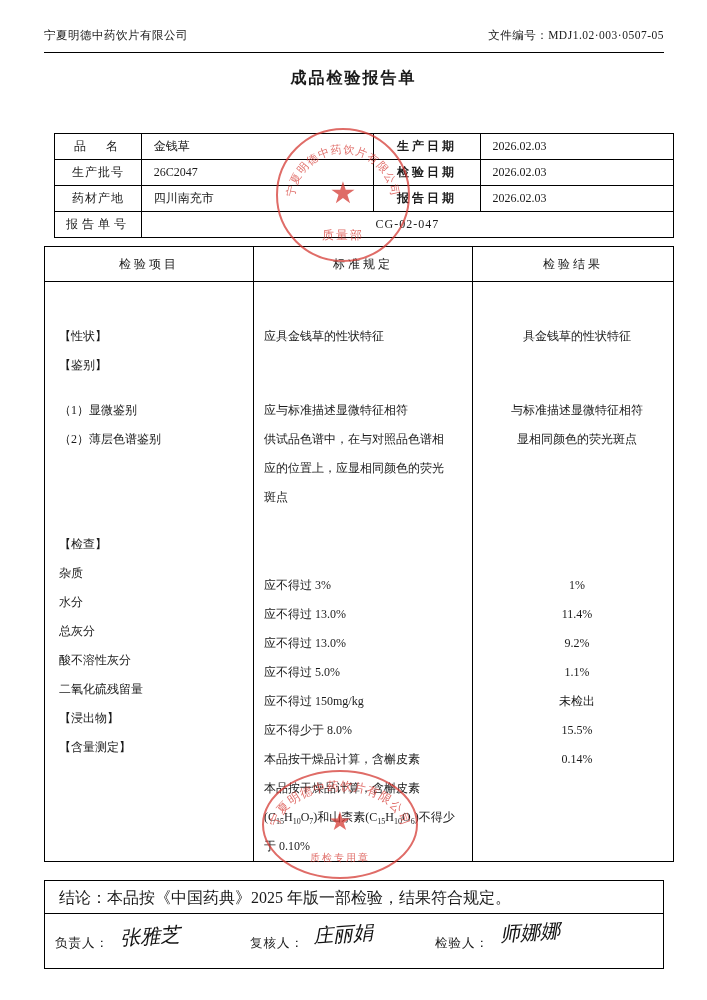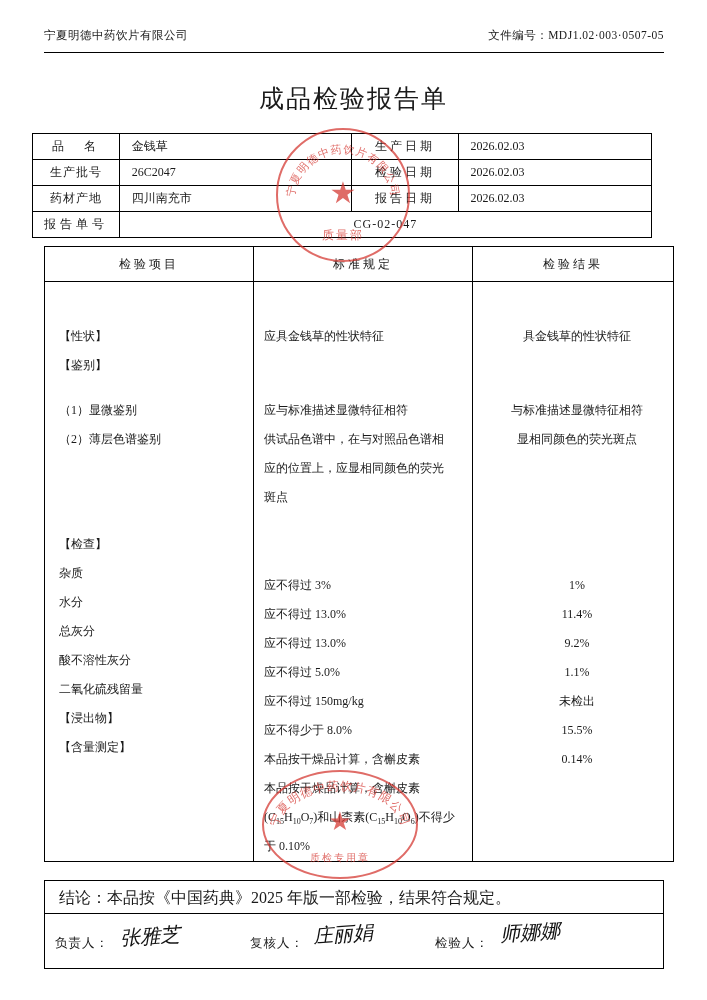--- a/index.html
+++ b/index.html
@@ -41,32 +41,32 @@
     top: 52px;
     width: 620px;
     height: 1px;
     background: #000;
   }
 
   
   .title {
     position: absolute;
     left: 0;
-    top: 82px;
+    top: 68px;
     width: 707px;
     text-align: center;
-    font-size: 25px;
-    font-weight: normal;
+    font-size: 16px;
+    font-weight: bold;
     letter-spacing: 2px;
   }
 
   
   table.main {
     position: absolute;
-    left: 32px;
+    left: 54px;
     top: 133px;
     width: 620px;
     border-collapse: collapse;
     font-size: 12px;
   }
   table.main td {
     border: 1px solid #000;
     padding: 0 8px;
     height: 25px;
     vertical-align: middle;
@@ -83,20 +83,21 @@
     letter-spacing: 1px;
     white-space: nowrap;
     margin-top: 12px;
   }
   .c-val { width: 215px; padding-left: 12px !important; }
   .c-label2 {
     width: 90px;
     text-align: center;
     letter-spacing: 3px;
     white-space: nowrap;
+    font-weight: bold;
   }
   .c-val2 { width: 175px; padding-left: 12px !important; }
   .c-report-no {
     text-align: center;
     letter-spacing: 1px;
   }
   .c-report-lbl {
     width: 70px;
     text-align: center;
     letter-spacing: 4px;

